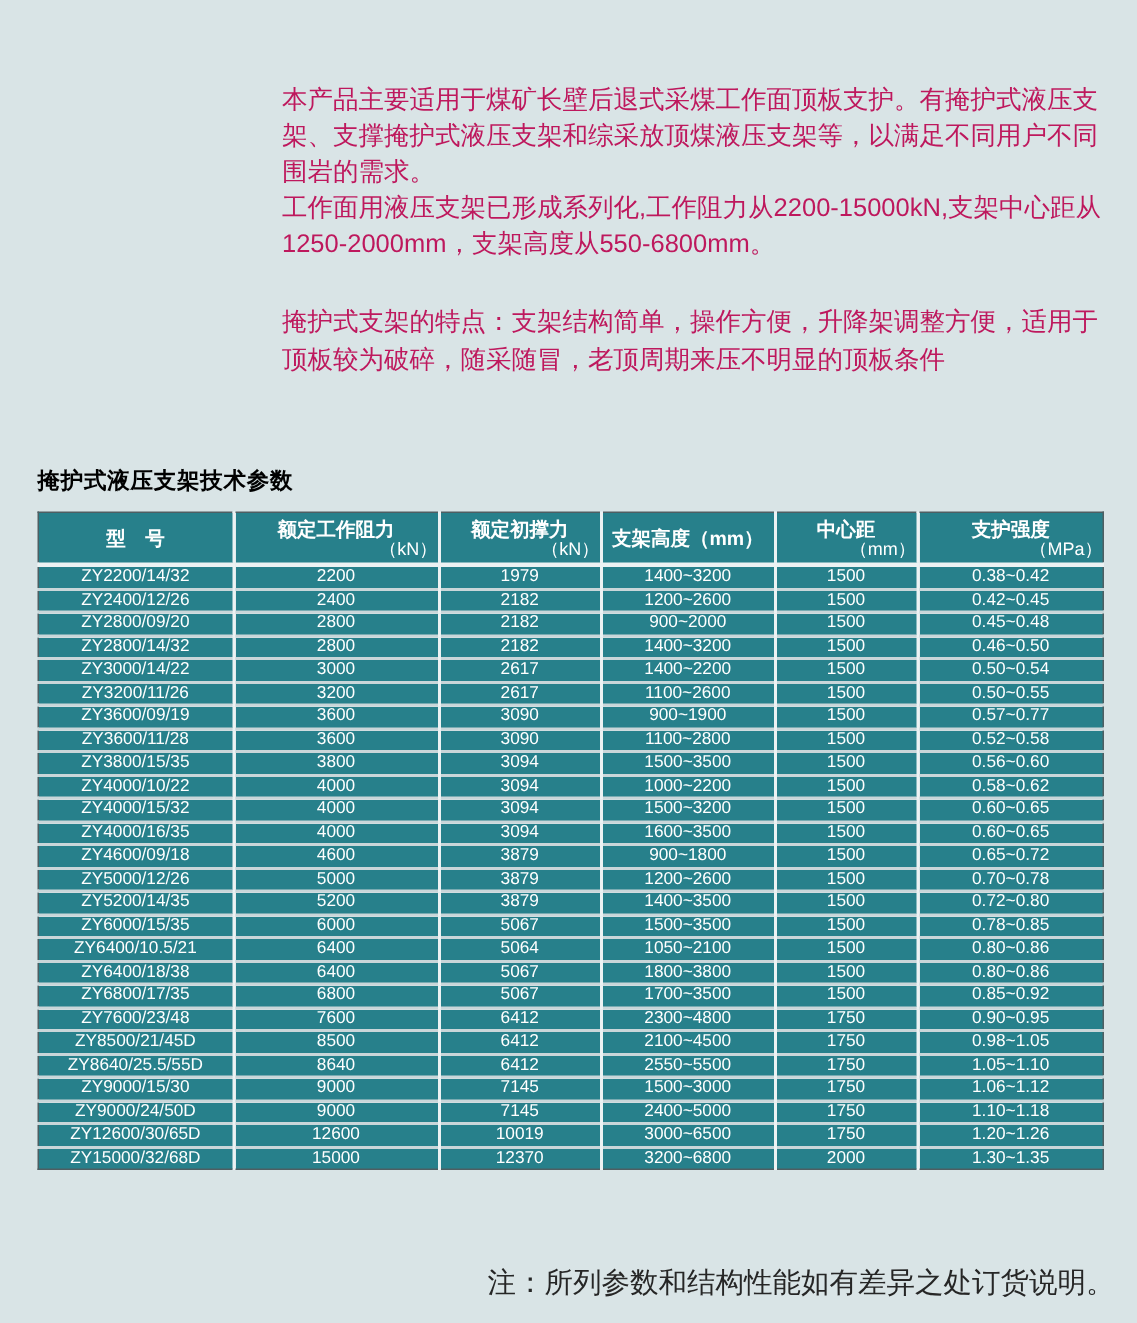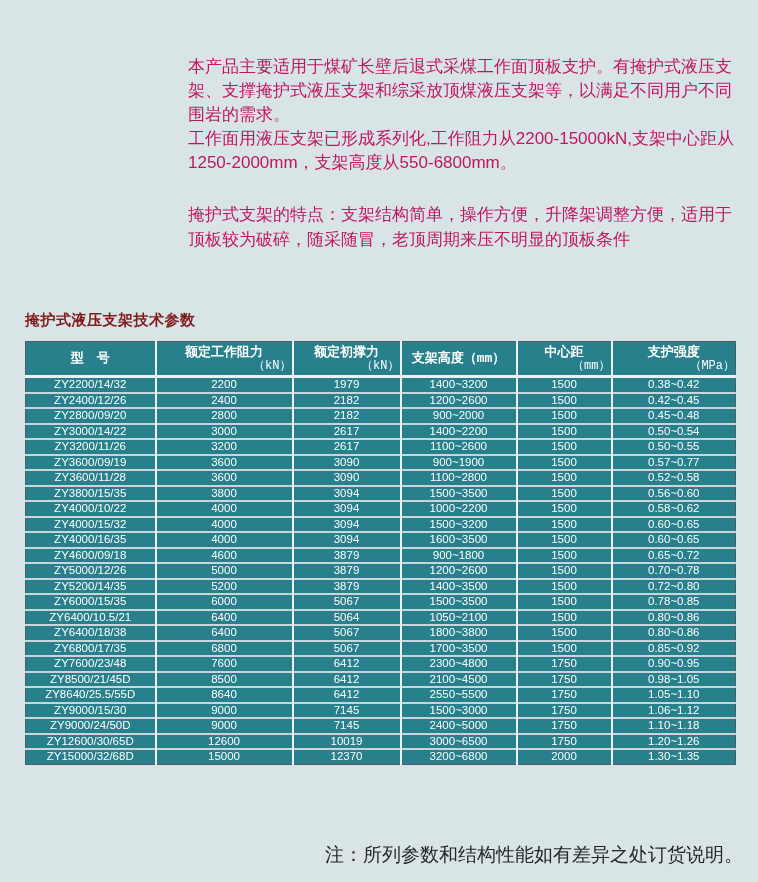--- a/index.html
+++ b/index.html
@@ -23,21 +23,21 @@
   .intro .para1 .line { line-height: 24px; white-space: nowrap; }
   .intro .para2 { margin-top: 27px; }
   .intro .para2 .line { line-height: 25px; white-space: nowrap; }
 
   
   .table-title {
     position: absolute;
     left: 25px; top: 311px;
     font-size: 15px;
     font-weight: 600;
-    color: #7f1d1d;
+    color: #000000;
     letter-spacing: 0.5px;
   }
 
   
   table.params {
     position: absolute;
     left: 25px; top: 341px;
     width: 710px;
     border-collapse: collapse;
     table-layout: fixed;
@@ -49,21 +49,20 @@
     text-align: center;
     vertical-align: middle;
     padding: 0;
     overflow: hidden;
   }
   table.params th {
     height: 33px;
     font-size: 13px;
     font-weight: 600;
     line-height: 15px;
-    font-family: Liberation Mono, monospace;
   }
   table.params th .unit {
     font-size: 12px;
     line-height: 13px;
     font-weight: 500;
     text-align: right;
   }
   table.params th .unit:empty { display: none; }
   table.params td {
     height: 13.5px;
@@ -165,20 +164,28 @@
         </tr>
         <tr>
           <td>ZY2800/09/20</td>
           <td>2800</td>
           <td>2182</td>
           <td>900~2000</td>
           <td>1500</td>
           <td>0.45~0.48</td>
         </tr>
         <tr>
+          <td>ZY2800/14/32</td>
+          <td>2800</td>
+          <td>2182</td>
+          <td>1400~3200</td>
+          <td>1500</td>
+          <td>0.46~0.50</td>
+        </tr>
+        <tr>
           <td>ZY3000/14/22</td>
           <td>3000</td>
           <td>2617</td>
           <td>1400~2200</td>
           <td>1500</td>
           <td>0.50~0.54</td>
         </tr>
         <tr>
           <td>ZY3200/11/26</td>
           <td>3200</td>

